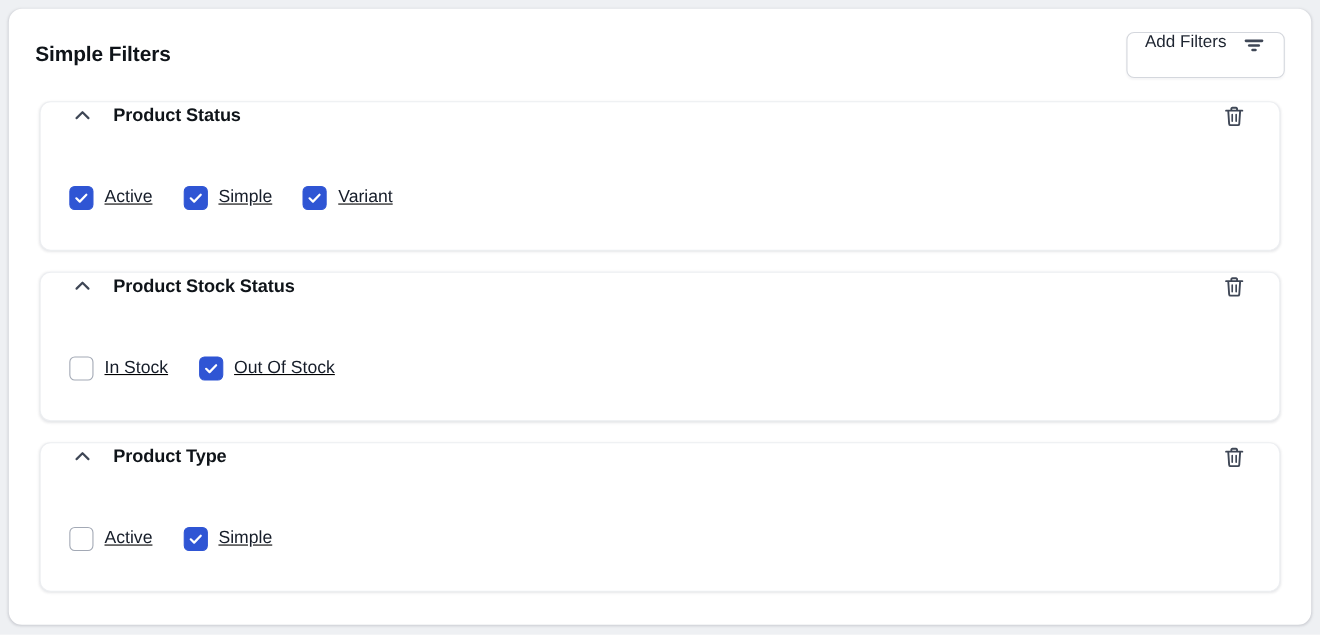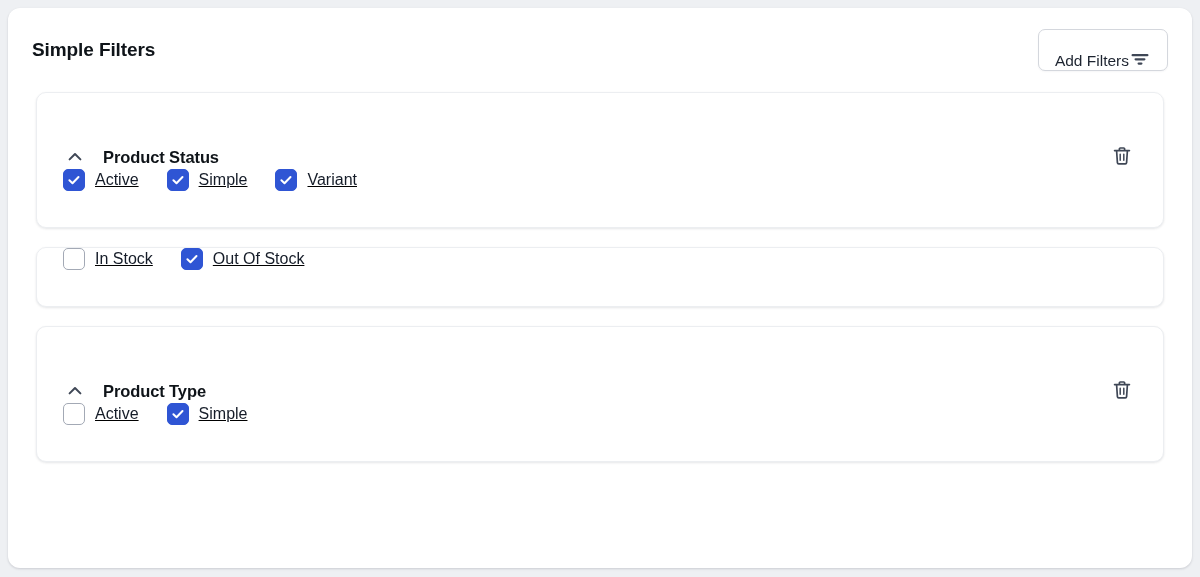--- a/index.html
+++ b/index.html
@@ -41,21 +41,22 @@
 
   .panel-title {
     font-size: 19px;
     font-weight: 700;
     color: #0f1419;
     letter-spacing: -0.1px;
   }
 
   .add-filters-btn {
     display: flex;
-    align-items: flex-end;
+    align-items: flex-start;
+    gap: 14px;
     height: 42px;
     padding: 0 16px;
     background: #ffffff;
     border: 1px solid #d4d7dd;
     border-radius: 7px;
     cursor: pointer;
     box-shadow: 0 1px 2px rgba(16,24,40,0.04);
   }
 
   .add-filters-btn .label {
@@ -76,21 +77,21 @@
     background: #ffffff;
     border: 1px solid #eceef1;
     border-radius: 10px;
     box-shadow: 0 1px 3px rgba(16,24,40,0.07), 0 1px 2px rgba(16,24,40,0.04);
     margin-bottom: 19px;
     padding: 0 0 0 0;
   }
 
   .card-head {
     display: flex;
-    align-items: flex-end;
+    align-items: flex-start;
     justify-content: space-between;
     height: 76px;
     padding: 0 28px 0 26px;
   }
 
   .card-head-left {
     display: flex;
     align-items: center;
     gap: 16px;
   }
@@ -238,58 +239,76 @@
             <svg class="tick" width="14" height="14" viewBox="0 0 14 14">
               <path d="M2.4 7.3 L5.5 10.3 L11.5 4.0" fill="none" stroke="#ffffff" stroke-width="2" stroke-linecap="round" stroke-linejoin="round"></path>
             </svg>
           </span>
           <span class="option-label">Variant</span>
         </div>
       </div>
     </div>
 
     <div class="filter-card">
-      <div class="options-row">
-        <div class="option">
-          <span class="checkbox unchecked"></span>
-          <span class="option-label">In Stock</span>
-        </div>
-        <div class="option">
-          <span class="checkbox checked">
-            <svg class="tick" width="14" height="14" viewBox="0 0 14 14">
-              <path d="M2.4 7.3 L5.5 10.3 L11.5 4.0" fill="none" stroke="#ffffff" stroke-width="2" stroke-linecap="round" stroke-linejoin="round"></path>
-            </svg>
-          </span>
-          <span class="option-label">Out Of Stock</span>
-        </div>
-      </div>
-    </div>
-
-    <div class="filter-card">
       <div class="card-head">
         <div class="card-head-left">
           <button class="chevron-btn">
             <svg width="20" height="20" viewBox="0 0 20 20">
               <path d="M4.6 12.4 L10 7 L15.4 12.4" fill="none" stroke="#3f4756" stroke-width="2" stroke-linecap="round" stroke-linejoin="round"></path>
             </svg>
           </button>
-          <div class="card-title">Product Type</div>
+          <div class="card-title">Product Stock Status</div>
         </div>
         <button class="delete-btn">
           <svg width="22" height="22" viewBox="0 0 22 22">
             <path d="M3.6 5.6 H18.4" stroke="#3f4756" stroke-width="1.7" stroke-linecap="round"></path>
             <path d="M8.4 5.4 V3.9 a0.9 0.9 0 0 1 0.9-0.9 h3.4 a0.9 0.9 0 0 1 0.9 0.9 V5.4" fill="none" stroke="#3f4756" stroke-width="1.7" stroke-linejoin="round"></path>
             <path d="M5.6 5.8 L6.4 17.6 a1.3 1.3 0 0 0 1.3 1.2 h6.6 a1.3 1.3 0 0 0 1.3-1.2 L16.4 5.8" fill="none" stroke="#3f4756" stroke-width="1.7" stroke-linejoin="round"></path>
             <path d="M9.2 9.2 V15.2 M12.8 9.2 V15.2" stroke="#3f4756" stroke-width="1.5" stroke-linecap="round"></path>
           </svg>
         </button>
       </div>
       <div class="options-row">
         <div class="option">
           <span class="checkbox unchecked"></span>
+          <span class="option-label">In Stock</span>
+        </div>
+        <div class="option">
+          <span class="checkbox checked">
+            <svg class="tick" width="14" height="14" viewBox="0 0 14 14">
+              <path d="M2.4 7.3 L5.5 10.3 L11.5 4.0" fill="none" stroke="#ffffff" stroke-width="2" stroke-linecap="round" stroke-linejoin="round"></path>
+            </svg>
+          </span>
+          <span class="option-label">Out Of Stock</span>
+        </div>
+      </div>
+    </div>
+
+    <div class="filter-card">
+      <div class="card-head">
+        <div class="card-head-left">
+          <button class="chevron-btn">
+            <svg width="20" height="20" viewBox="0 0 20 20">
+              <path d="M4.6 12.4 L10 7 L15.4 12.4" fill="none" stroke="#3f4756" stroke-width="2" stroke-linecap="round" stroke-linejoin="round"></path>
+            </svg>
+          </button>
+          <div class="card-title">Product Type</div>
+        </div>
+        <button class="delete-btn">
+          <svg width="22" height="22" viewBox="0 0 22 22">
+            <path d="M3.6 5.6 H18.4" stroke="#3f4756" stroke-width="1.7" stroke-linecap="round"></path>
+            <path d="M8.4 5.4 V3.9 a0.9 0.9 0 0 1 0.9-0.9 h3.4 a0.9 0.9 0 0 1 0.9 0.9 V5.4" fill="none" stroke="#3f4756" stroke-width="1.7" stroke-linejoin="round"></path>
+            <path d="M5.6 5.8 L6.4 17.6 a1.3 1.3 0 0 0 1.3 1.2 h6.6 a1.3 1.3 0 0 0 1.3-1.2 L16.4 5.8" fill="none" stroke="#3f4756" stroke-width="1.7" stroke-linejoin="round"></path>
+            <path d="M9.2 9.2 V15.2 M12.8 9.2 V15.2" stroke="#3f4756" stroke-width="1.5" stroke-linecap="round"></path>
+          </svg>
+        </button>
+      </div>
+      <div class="options-row">
+        <div class="option">
+          <span class="checkbox unchecked"></span>
           <span class="option-label">Active</span>
         </div>
         <div class="option">
           <span class="checkbox checked">
             <svg class="tick" width="14" height="14" viewBox="0 0 14 14">
               <path d="M2.4 7.3 L5.5 10.3 L11.5 4.0" fill="none" stroke="#ffffff" stroke-width="2" stroke-linecap="round" stroke-linejoin="round"></path>
             </svg>
           </span>
           <span class="option-label">Simple</span>
         </div>

